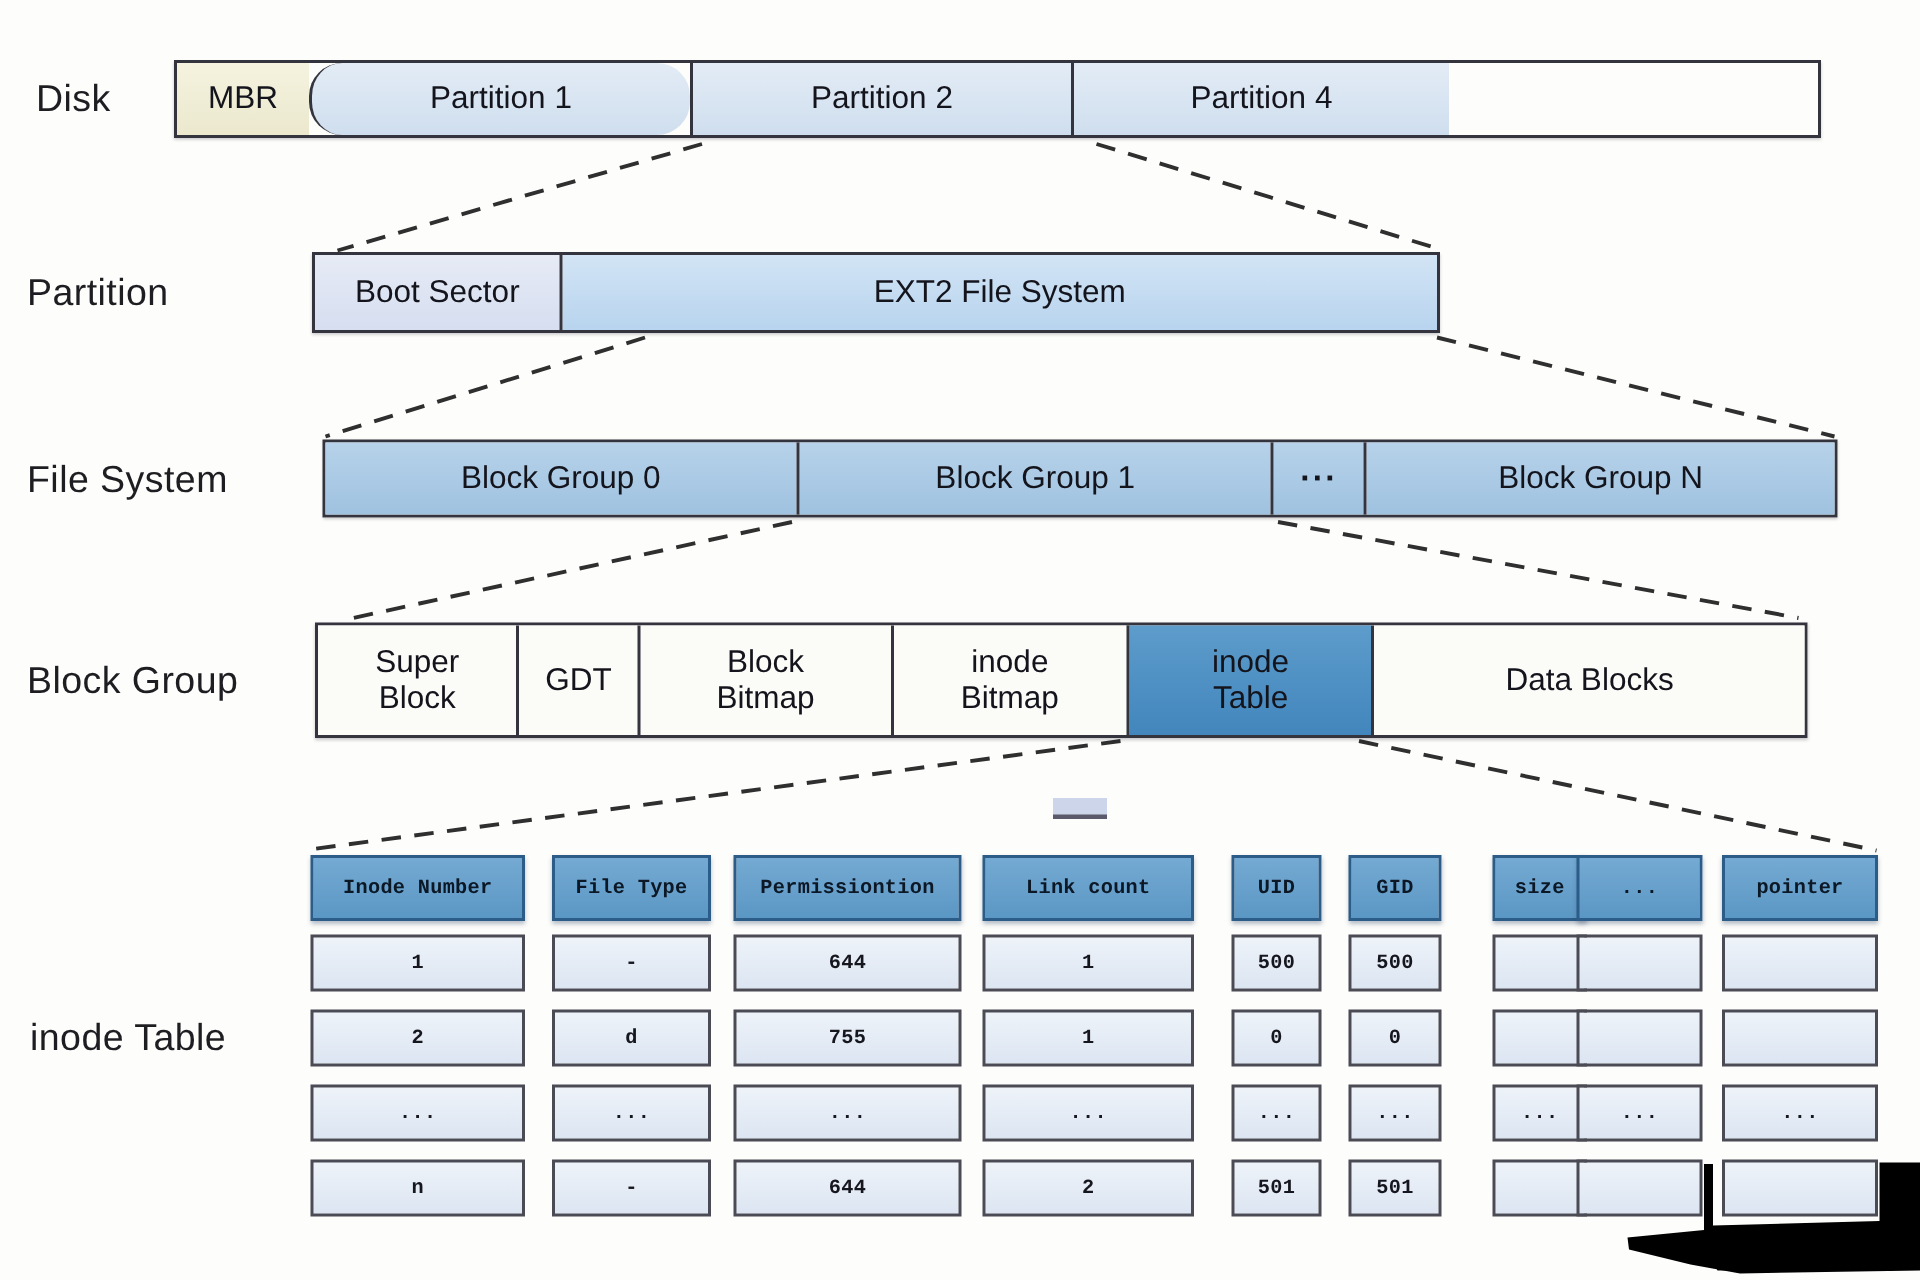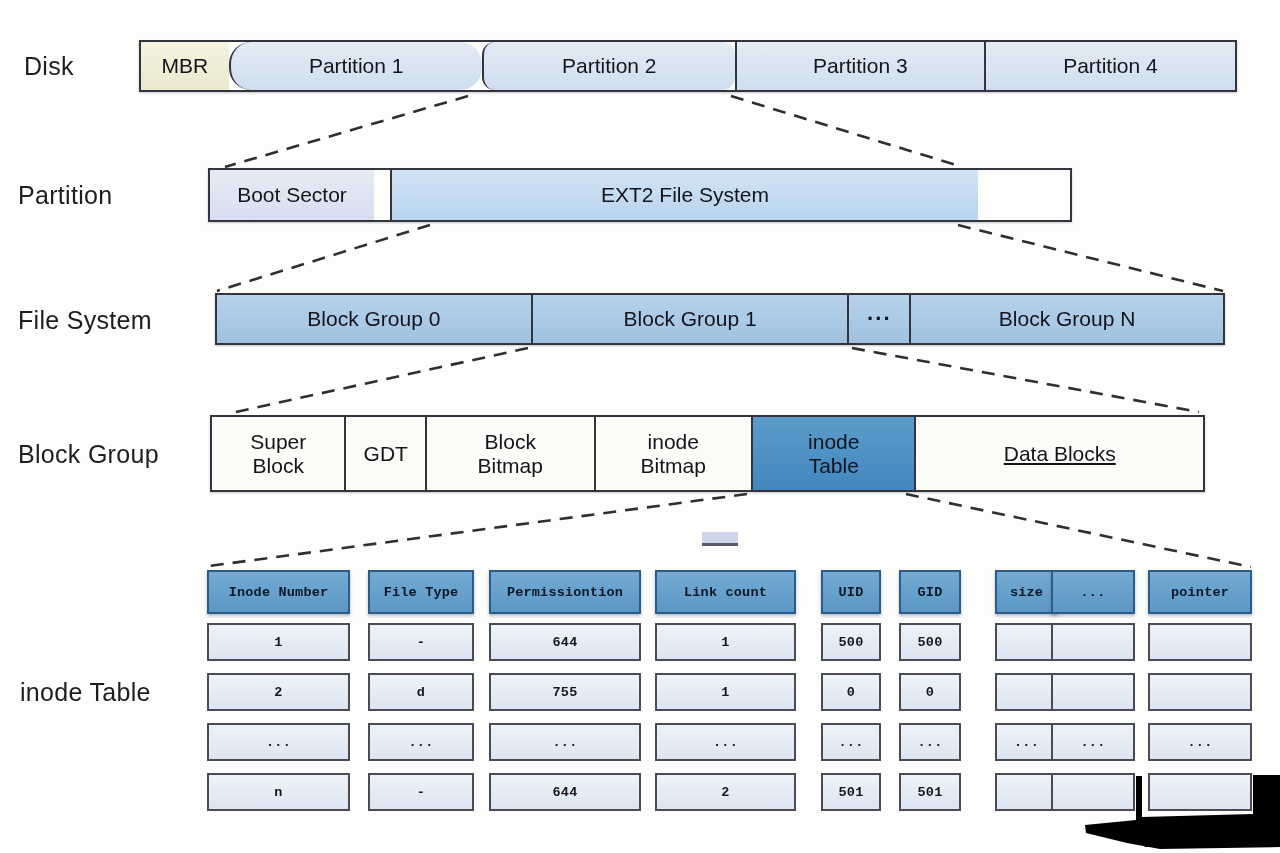--- a/index.html
+++ b/index.html
@@ -79,50 +79,49 @@
       <line x1="430" y1="225" x2="217" y2="291"></line>
       <line x1="958" y1="225" x2="1223" y2="291"></line>
       <line x1="528" y1="348" x2="231" y2="413"></line>
       <line x1="852" y1="348" x2="1199" y2="412"></line>
       <line x1="747" y1="494" x2="209" y2="566"></line>
       <line x1="906" y1="494" x2="1251" y2="567"></line>
     </g>
   </svg>
 
   <div class="row-label" style="left:24px;top:52px;">Disk</div>
-  <div class="bar" style="left:139px;top:40px;width:1098px;height:52px;">
+  <div class="bar" style="left:116px;top:40px;width:1098px;height:52px;">
     <div class="seg mbr" style="width:88px;">MBR</div>
     <div class="seg" style="width:254px;border-radius:22px;">Partition 1</div>
-    <div class="seg" style="width:254px;border-radius:13px;">Partition 2</div>
-    <div class="seg" style="width:250px;">Partition 3</div>
+    <div class="seg" style="width:254px;">Partition 2</div>
     <div class="seg" style="width:252px;">Partition 4</div>
   </div>
 
   <div class="row-label" style="left:18px;top:181px;">Partition</div>
-  <div class="bar" style="left:208px;top:168px;width:864px;height:54px;gap:16px;">
+  <div class="bar" style="left:208px;top:168px;width:752px;height:54px;">
     <div class="seg boot" style="width:164px;">Boot Sector</div>
     <div class="seg ext2" style="width:588px;">EXT2 File System</div>
   </div>
 
   <div class="row-label" style="left:18px;top:306px;">File System</div>
   <div class="bar" style="left:215px;top:293px;width:1010px;height:52px;">
     <div class="seg bg3" style="width:315px;">Block Group 0</div>
     <div class="seg bg3" style="width:318px;">Block Group 1</div>
     <div class="seg bg3 dots3" style="width:62px;">···</div>
     <div class="seg bg3" style="width:315px;">Block Group N</div>
   </div>
 
   <div class="row-label" style="left:18px;top:440px;">Block Group</div>
   <div class="bar" style="left:210px;top:415px;width:995px;height:77px;">
     <div class="seg white" style="width:133px;padding:0 14px;">Super Block</div>
     <div class="seg white" style="width:81px;">GDT</div>
     <div class="seg white" style="width:169px;padding:0 30px;">Block Bitmap</div>
     <div class="seg white" style="width:158px;padding:0 28px;">inode Bitmap</div>
     <div class="seg hl" style="width:164px;padding:0 32px;">inode Table</div>
-    <div class="seg white" style="width:290px;text-decoration:underline;">Data Blocks</div>
+    <div class="seg white" style="width:290px;">Data Blocks</div>
   </div>
 
   <div class="artifact-rect"></div>
 
   <div class="row-label" style="left:20px;top:678px;">inode Table</div>
 
   <div class="itable">
 
     <div class="icol" style="left:0;width:143px;">
       <div class="hcell">Inode Number</div>

